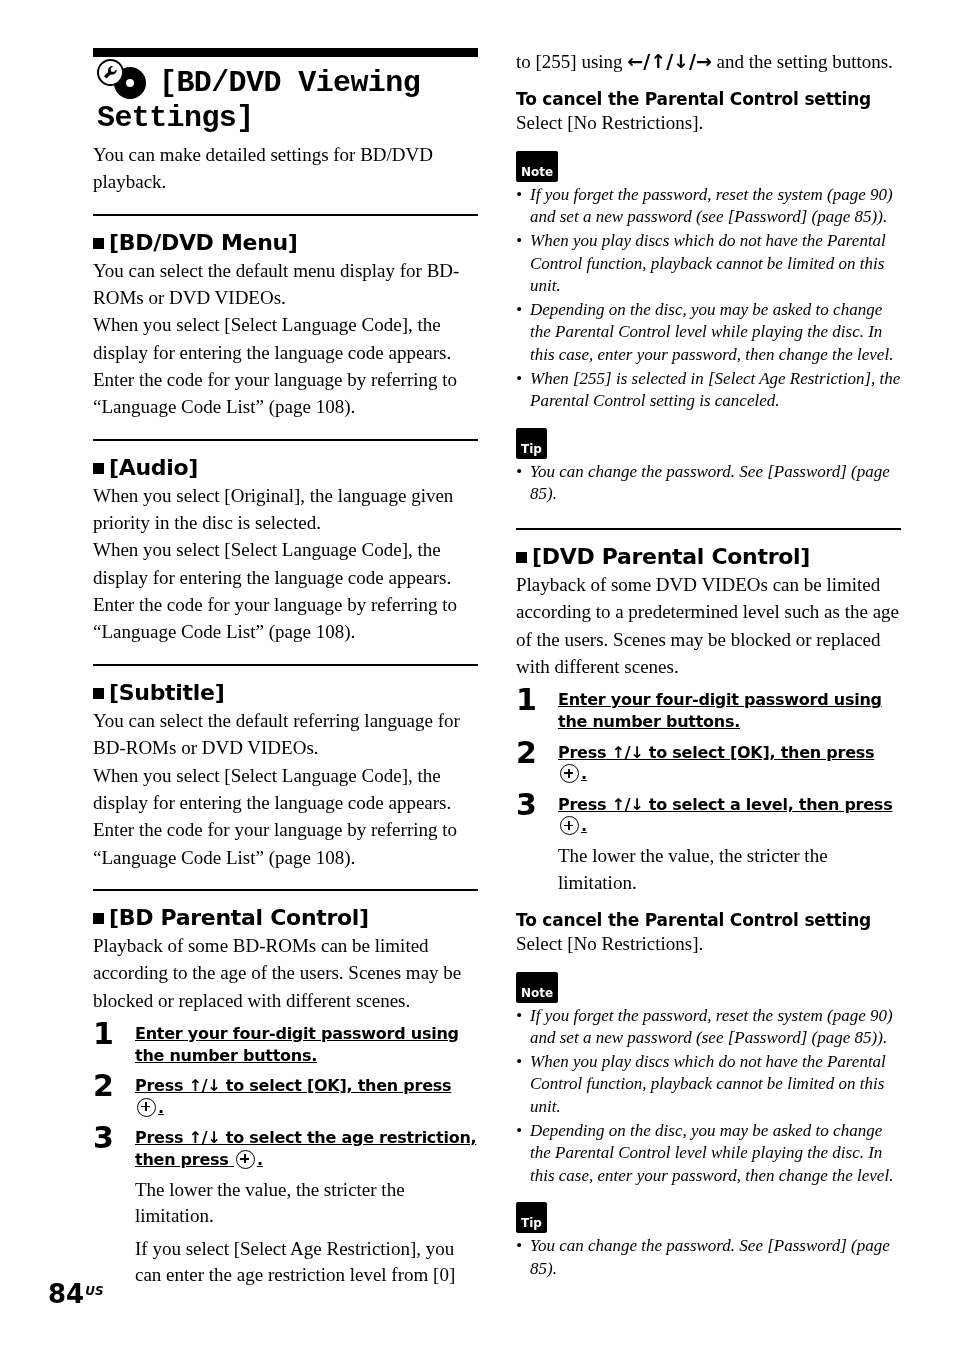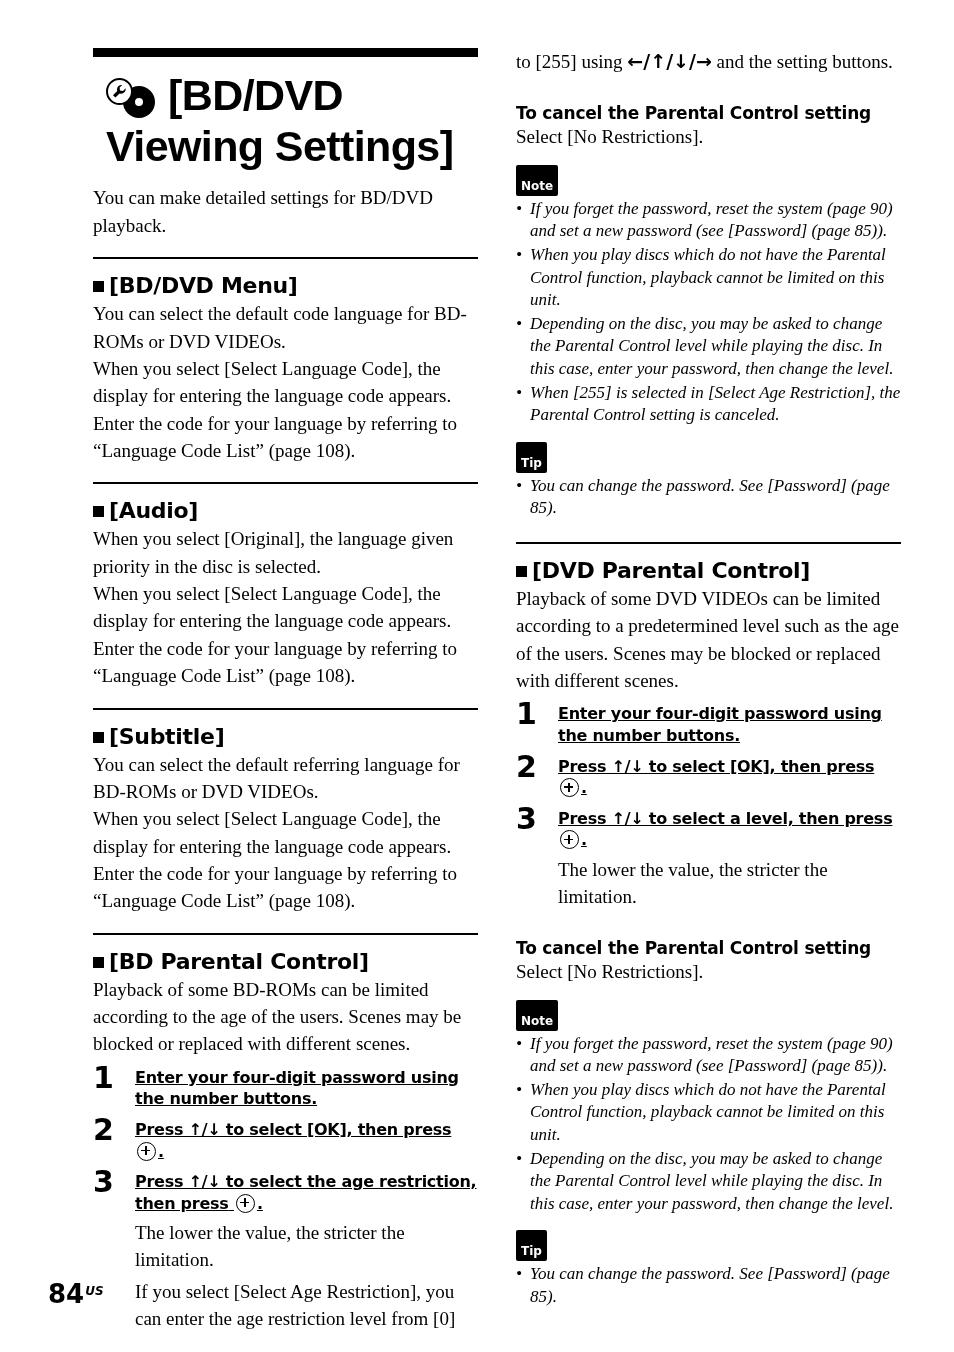--- a/index.html
+++ b/index.html
@@ -31,26 +31,26 @@
   .col-right { left: 516px; }
 
   
   .title-rule {
     height: 9px;
     background: #000;
     margin-top: 48px;
     margin-bottom: 6px;
   }
   .chapter-title {
-    font-family: Liberation Sans, sans-serif;
-    font-weight: bold;
-    font-size: 43px;
+    font-family: Liberation Mono, monospace;
+    font-weight: bold;
+    font-size: 30px;
     line-height: 1.18;
     letter-spacing: -0.6px;
-    margin: 13px;
+    margin: 4px;
     display: block;
   }
   .title-icons {
     display: inline-block;
     position: relative;
     width: 62px;
     height: 34px;
     vertical-align: -6px;
   }
   .icon-disc {
@@ -170,21 +170,21 @@
   }
   .enter-ico::before { left: 7.2px; top: 3.4px; width: 1.4px; height: 9px; }
   .enter-ico::after  { top: 7.2px; left: 3.4px; height: 1.4px; width: 9px; }
 
   
   .subhead {
     font-family: "DejaVu Sans", sans-serif;
     font-weight: bold;
     font-size: 17px;
     letter-spacing: -0.2px;
-    margin: 28px 0 0 0;
+    margin: 14px 0 0 0;
   }
 
   
   .badge {
     display: inline-block;
     background: #000;
     color: #fff;
     font-family: "DejaVu Sans", sans-serif;
     font-weight: bold;
     font-size: 12px;
@@ -245,21 +245,21 @@
     <h1 class="chapter-title"><span class="title-icons"><span class="icon-disc"></span><span class="icon-wrench">
             <svg width="17" height="17" viewBox="0 0 17 17" aria-hidden="true">
               <path d="M11.3 2.0 a4.6 4.6 0 0 0 -5.1 6.0 L2.0 12.2 l2.4 2.4 L8.6 10.4 a4.6 4.6 0 0 0 6.0 -5.1 L12.0 7.9 L9.0 7.5 L8.6 4.5 Z" fill="#000"></path>
             </svg>
           </span></span><span>[BD/DVD Viewing Settings]</span></h1>
 
     <p class="intro body-p">You can make detailed settings for BD/DVD playback.</p>
 
     <div class="sec-rule"></div>
     <h2 class="sec-head"><span class="sq"></span><span>[BD/DVD Menu]</span></h2>
-    <p class="body-p">You can select the default code language for BD-ROMs or DVD VIDEOs.</p>
+    <p class="body-p">You can select the default menu display for BD-ROMs or DVD VIDEOs.</p>
     <p class="body-p">When you select [Select Language Code], the display for entering the language code appears. Enter the code for your language by referring to “Language Code List” (page 108).</p>
 
     <div class="sec-rule"></div>
     <h2 class="sec-head"><span class="sq"></span><span>[Audio]</span></h2>
     <p class="body-p">When you select [Original], the language given priority in the disc is selected.</p>
     <p class="body-p">When you select [Select Language Code], the display for entering the language code appears. Enter the code for your language by referring to “Language Code List” (page 108).</p>
 
     <div class="sec-rule"></div>
     <h2 class="sec-head"><span class="sq"></span><span>[Subtitle]</span></h2>
     <p class="body-p">You can select the default referring language for BD-ROMs or DVD VIDEOs.</p>

